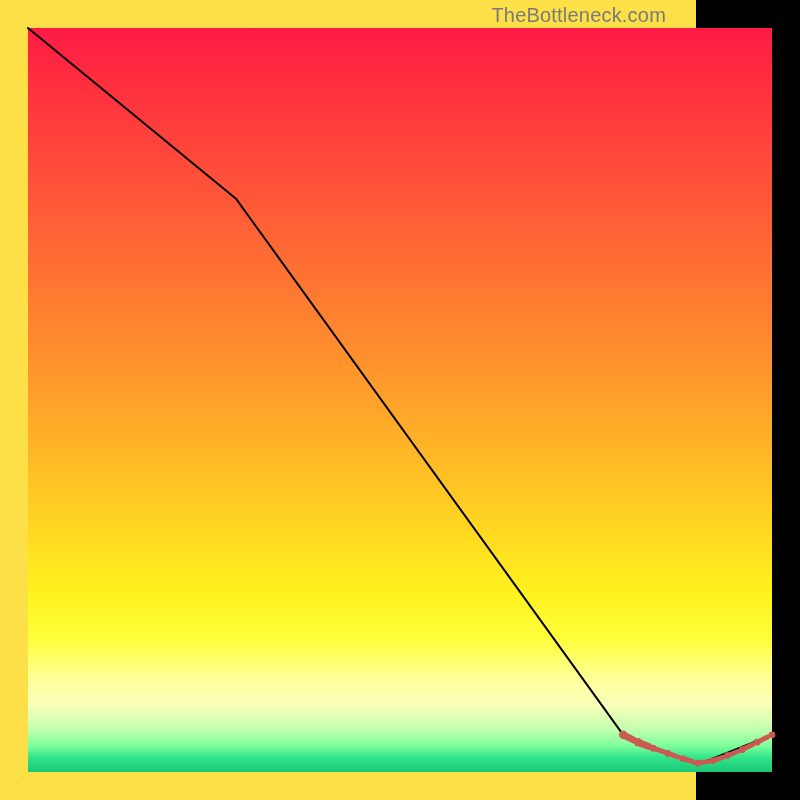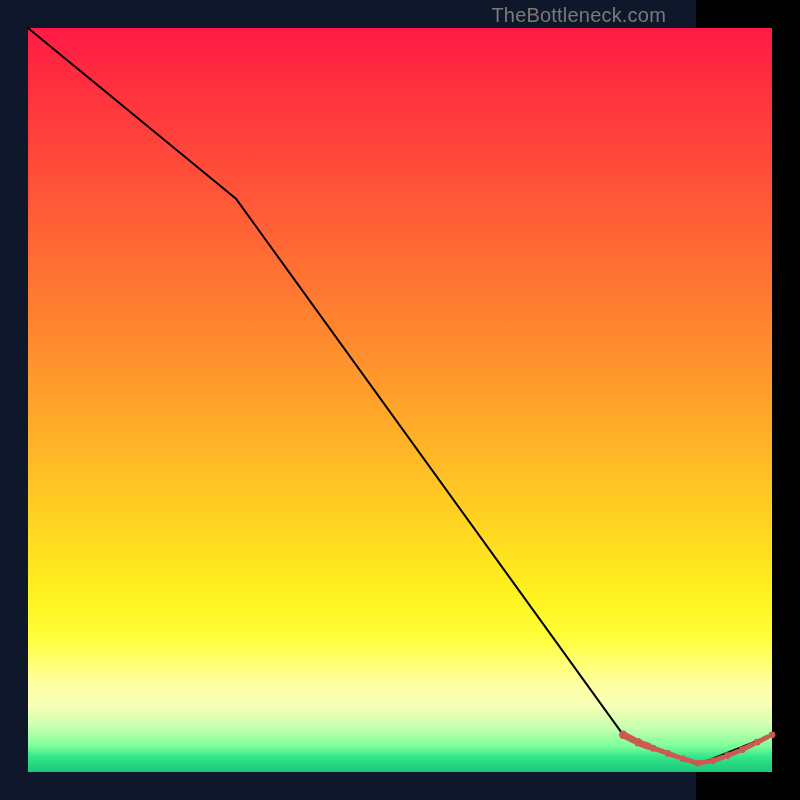--- a/index.html
+++ b/index.html
@@ -8,21 +8,21 @@
     width: 800px;
     height: 800px;
     background: #000;
     overflow: hidden;
     font-family: Arial, Helvetica, sans-serif;
   }
   .stage {
     position: relative;
     width: 696px;
     height: 800px;
-    background: #0f172a;
+    background: #fde047;
     text-decoration: underline;
   }
   .plot-area {
     position: absolute;
     left: 28px;
     top: 28px;
     width: 744px;
     height: 744px;
     
     background: linear-gradient(

